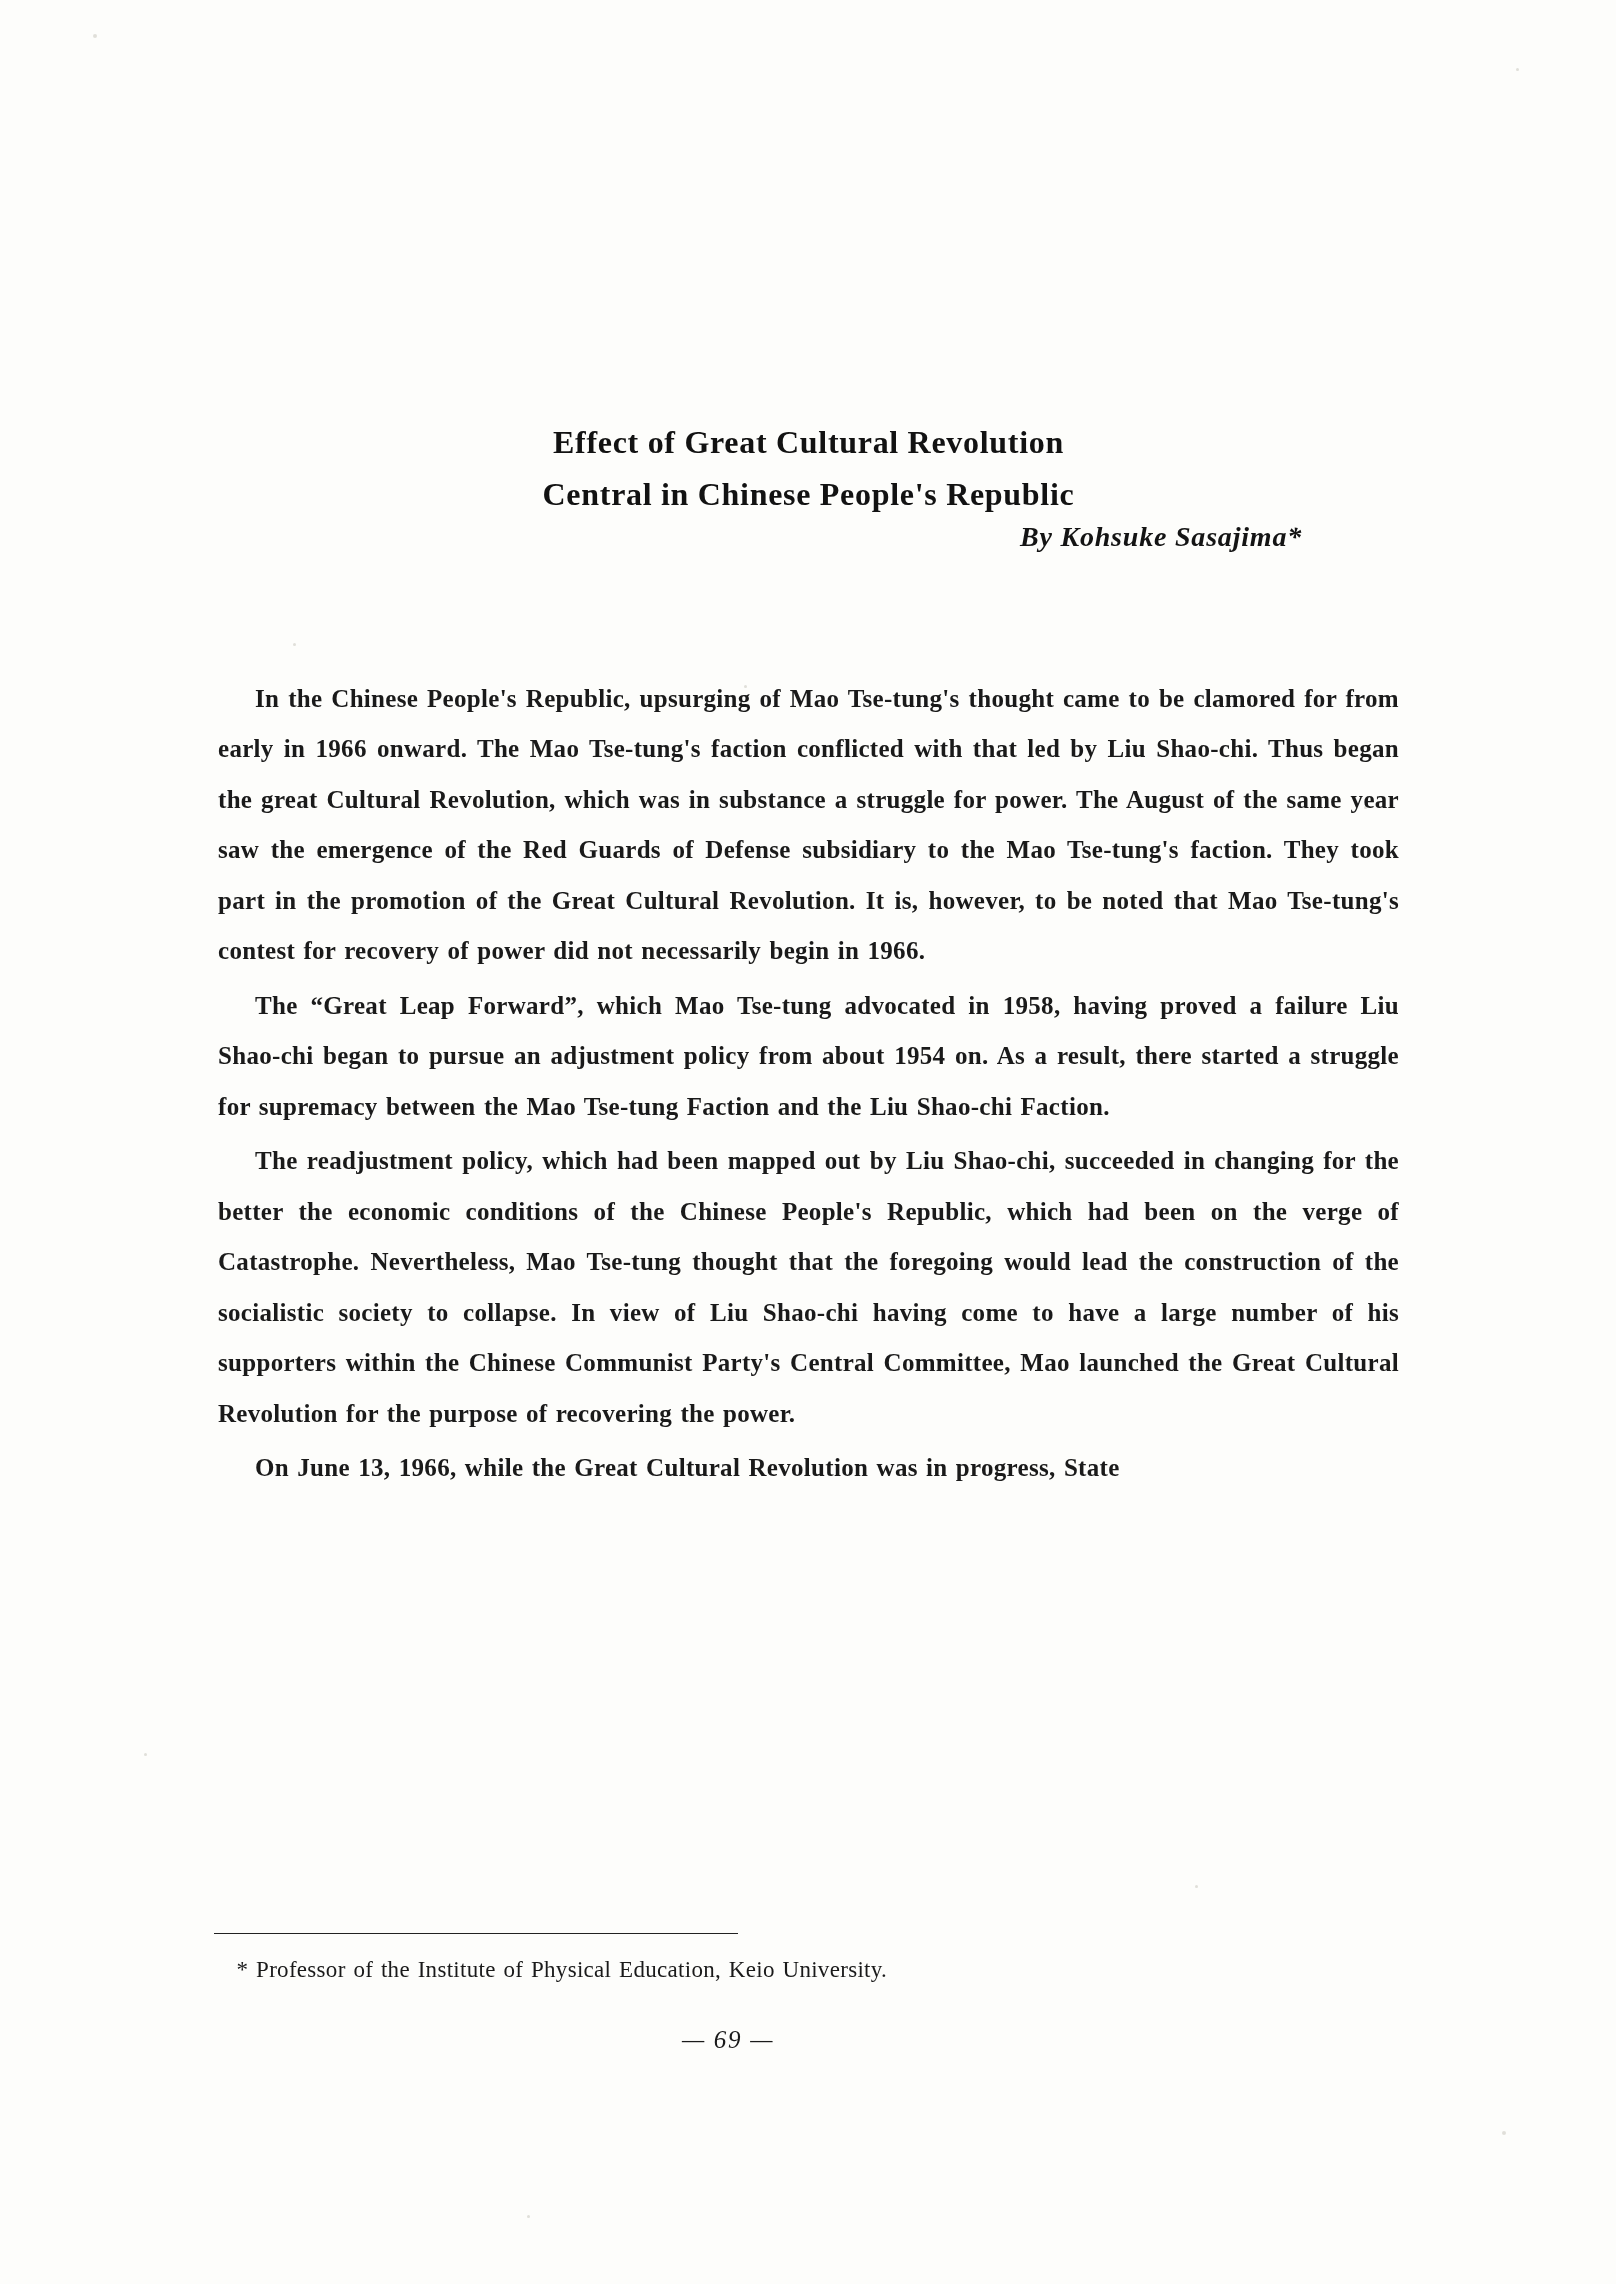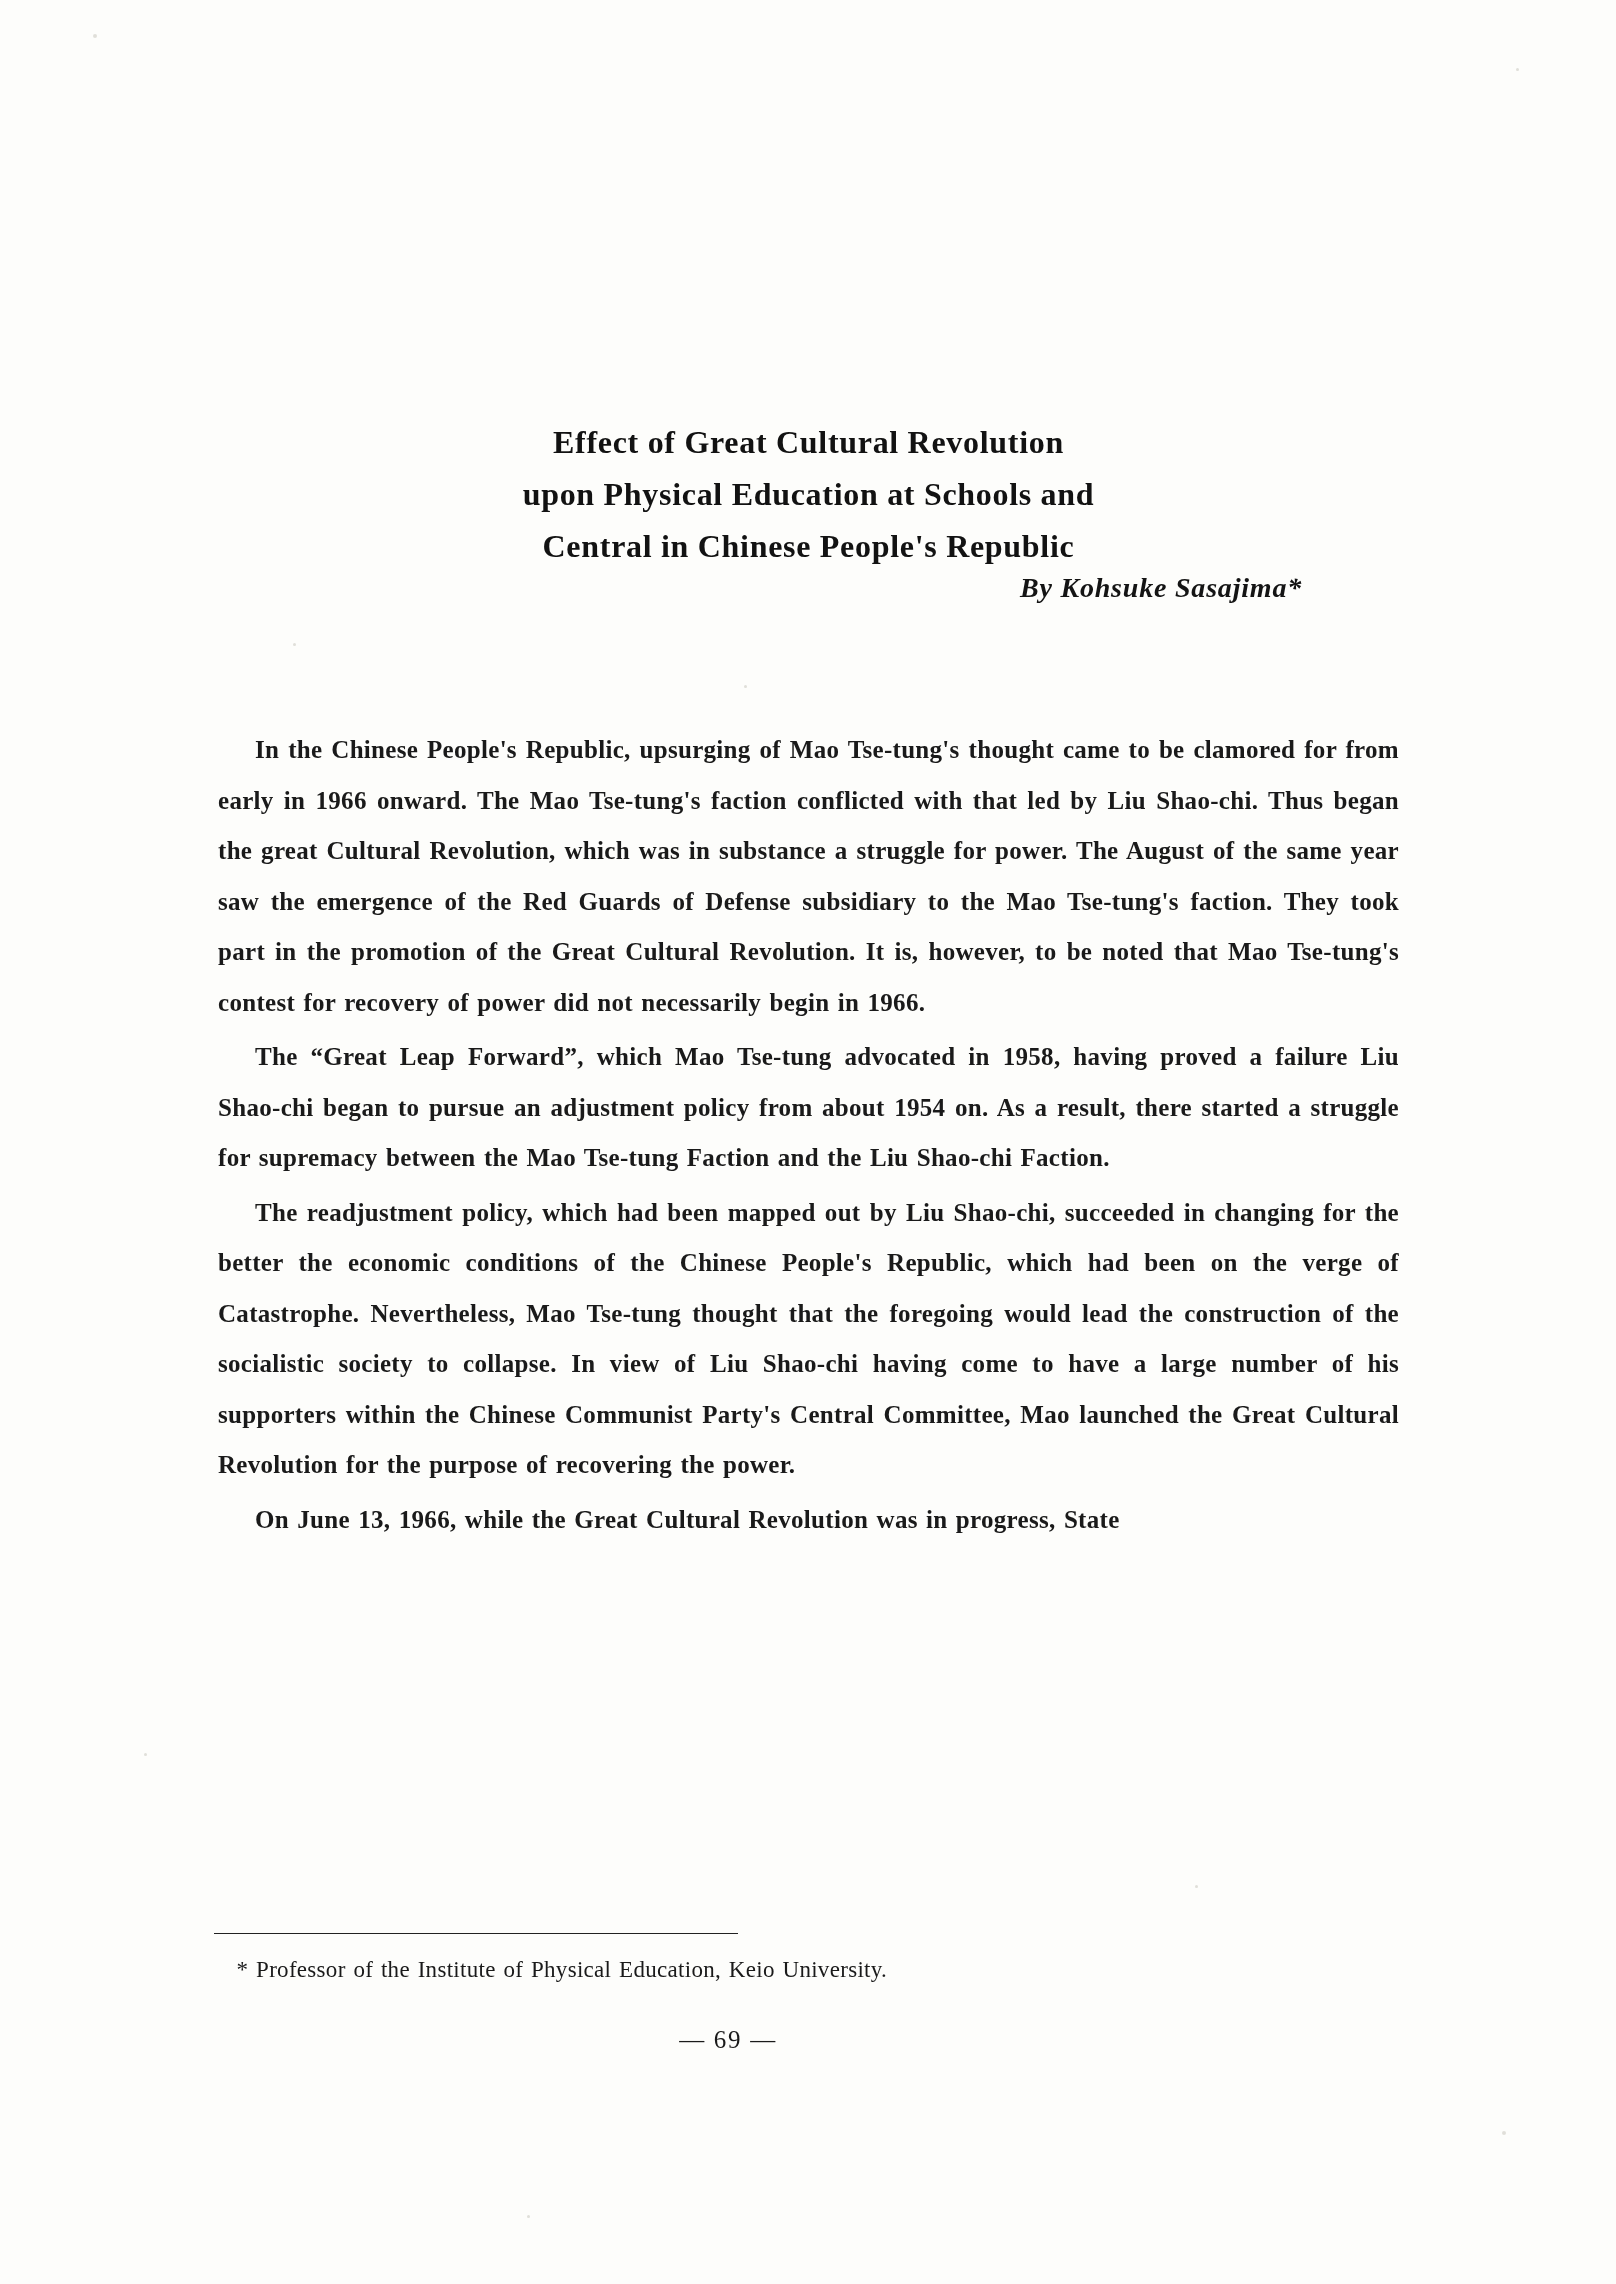--- a/index.html
+++ b/index.html
@@ -84,20 +84,21 @@
   }
   .page-number {
     position: absolute;
     top: 2026px;
     left: 0;
     width: 1456px;
     text-align: center;
     font-size: 25px;
     letter-spacing: 1.7px;
     color: #1a1a1a;
+    font-style: italic;
   }
   .speck {
     position: absolute;
     background: #c9c6bd;
     border-radius: 50%;
     opacity: 0.55;
   }
 </style>
 </head>
 <body>
@@ -111,21 +112,20 @@
   <div class="speck" style="left:1364px; top:806px; width:3.4px; height:3.4px;"></div>
   <div class="speck" style="left:144px; top:1753px; width:3.4px; height:3.4px;"></div>
   <div class="speck" style="left:1195px; top:1885px; width:3.4px; height:3.4px;"></div>
   <div class="speck" style="left:1502px; top:2131px; width:4px; height:4px;"></div>
   <div class="speck" style="left:527px; top:2215px; width:3.4px; height:3.4px;"></div>
 
   <div class="content">
 
     <div class="title-block">
       <div class="title-line">Effect of Great Cultural Revolution</div>
-      <div class="title-line">upon Physical Education at Schools and</div>
       <div class="title-line">Central in Chinese People's Republic</div>
     </div>
 
     <div class="author-block">
       <span class="author">By Kohsuke Sasajima*</span>
     </div>
 
     <div class="body-block">
       <p class="para">In the Chinese People's Republic, upsurging of Mao Tse-tung's thought came to be clamored for from early in 1966 onward. The Mao Tse-tung's faction conflicted with that led by Liu Shao-chi. Thus began the great Cultural Revolution, which was in substance a struggle for power. The August of the same year saw the emergence of the Red Guards of Defense subsidiary to the Mao Tse-tung's faction. They took part in the promotion of the Great Cultural Revolution. It is, however, to be noted that Mao Tse-tung's contest for recovery of power did not necessarily begin in 1966.</p>
       <p class="para">The “Great Leap Forward”, which Mao Tse-tung advocated in 1958, having proved a failure Liu Shao-chi began to pursue an adjustment policy from about 1954 on. As a result, there started a struggle for supremacy between the Mao Tse-tung Faction and the Liu Shao-chi Faction.</p>

